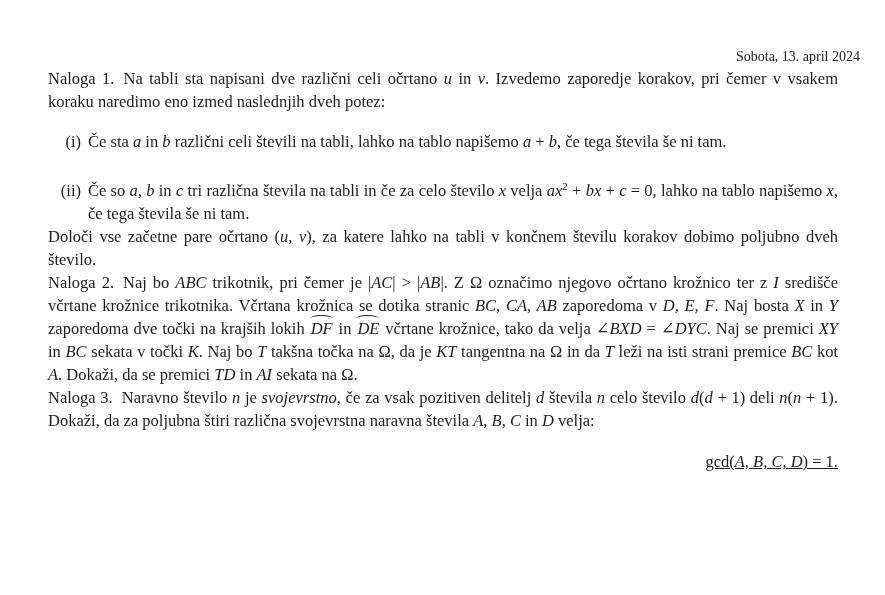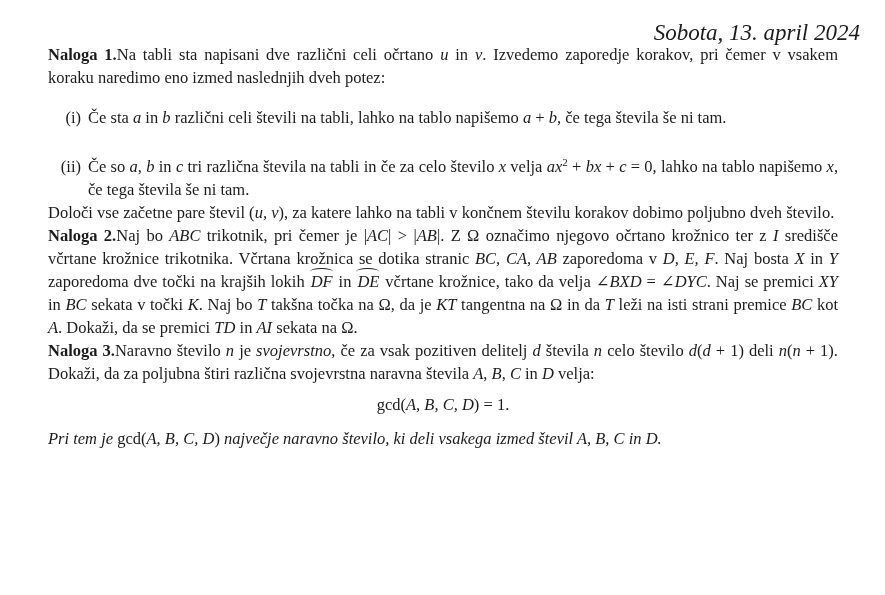--- a/index.html
+++ b/index.html
@@ -8,40 +8,40 @@
     width:885px; height:595px;
     background:#ffffff;
     color:#1c1c1c;
     font-family:"Liberation Serif","DejaVu Serif",serif;
     font-size:16.5px;
     line-height:23px;
     overflow:hidden;
   }
   .date {
     text-align:right;
-    font-style:italic;
-    font-size:23px;
+    font-size:14px;
     line-height:20px;
     padding:23px 25px 0 0;
+    margin-top:24px;
   }
   .content { padding:0 47px 0 48px; }
   p.para { margin:0; text-align:justify; }
   .intro1 { margin-top:21px; }
   .items .item { position:relative; padding-left:40px; margin-top:17px; }
   .items .item + .item { margin-top:26px; }
   .marker { position:absolute; left:0; top:0; width:33px; text-align:right; }
   .item-text { display:block; text-align:justify; }
   .outro1 { margin-top:14px; }
   .p2 { margin-top:21px; }
   .p3 { margin-top:24px; }
-  .equation { margin:8px 0 0 0; text-align:center; }
+  .equation { margin:18px 0 0 0; text-align:right;text-decoration:underline; }
   .note { margin:11px 0 0 0; text-align:justify; }
   .seg-r { font-style:normal; }
   .seg-i { font-style:italic; }
-  .seg-b { font-weight:bold; margin-right:0; }
+  .seg-b { font-weight:normal; margin-right:9px; }
   .seg-sup { font-size:11px; vertical-align:super; line-height:0; }
   .seg-arc { font-style:italic; position:relative; display:inline-block; padding:0 1px; }
   .seg-arc::before {
     content:"";
     position:absolute;
     left:0; right:1px; top:-2px; height:6px;
     border-top:1.4px solid #1c1c1c;
     border-radius:50% 50% 0 0;
   }
 </style>
@@ -58,24 +58,23 @@
       <div class="item">
         <span class="marker">(i)</span>
         <span class="item-text"><span class="seg-r">Če sta </span><span class="seg-i">a</span><span class="seg-r"> in </span><span class="seg-i">b</span><span class="seg-r"> različni celi števili na tabli, lahko na tablo napišemo </span><span class="seg-i">a</span><span class="seg-r"> + </span><span class="seg-i">b</span><span class="seg-r">, če tega števila še ni tam.</span></span>
       </div>
       <div class="item">
         <span class="marker">(ii)</span>
         <span class="item-text"><span class="seg-r">Če so </span><span class="seg-i">a, b</span><span class="seg-r"> in </span><span class="seg-i">c</span><span class="seg-r"> tri različna števila na tabli in če za celo število </span><span class="seg-i">x</span><span class="seg-r"> velja </span><span class="seg-i">ax</span><span class="seg-sup">2</span><span class="seg-r"> + </span><span class="seg-i">bx</span><span class="seg-r"> + </span><span class="seg-i">c</span><span class="seg-r"> = 0, lahko na tablo napišemo </span><span class="seg-i">x</span><span class="seg-r">, če tega števila še ni tam.</span></span>
       </div>
     </div>
 
-    <p class="para outro1"><span class="seg-r">Določi vse začetne pare števil (</span><span class="seg-i">u, v</span><span class="seg-r">), za katere lahko na tabli v končnem številu korakov dobimo poljubno dveh število.</span></p>
+    <p class="para outro1"><span class="seg-r">Določi vse začetne pare očrtano (</span><span class="seg-i">u, v</span><span class="seg-r">), za katere lahko na tabli v končnem številu korakov dobimo poljubno dveh število.</span></p>
 
     <p class="para p2"><span class="seg-b">Naloga 2.</span><span class="seg-r">Naj bo </span><span class="seg-i">ABC</span><span class="seg-r"> trikotnik, pri čemer je |</span><span class="seg-i">AC</span><span class="seg-r">| &gt; |</span><span class="seg-i">AB</span><span class="seg-r">|. Z Ω označimo njegovo očrtano krožnico ter z </span><span class="seg-i">I</span><span class="seg-r"> središče včrtane krožnice trikotnika. Včrtana krožnica se dotika stranic </span><span class="seg-i">BC, CA, AB</span><span class="seg-r"> zaporedoma v </span><span class="seg-i">D, E, F</span><span class="seg-r">. Naj bosta </span><span class="seg-i">X</span><span class="seg-r"> in </span><span class="seg-i">Y</span><span class="seg-r"> zaporedoma dve točki na krajših lokih </span><span class="seg-arc">DF</span><span class="seg-r"> in </span><span class="seg-arc">DE</span><span class="seg-r"> včrtane krožnice, tako da velja ∠</span><span class="seg-i">BXD</span><span class="seg-r"> = ∠</span><span class="seg-i">DYC</span><span class="seg-r">. Naj se premici </span><span class="seg-i">XY</span><span class="seg-r"> in </span><span class="seg-i">BC</span><span class="seg-r"> sekata v točki </span><span class="seg-i">K</span><span class="seg-r">. Naj bo </span><span class="seg-i">T</span><span class="seg-r"> takšna točka na Ω, da je </span><span class="seg-i">KT</span><span class="seg-r"> tangentna na Ω in da </span><span class="seg-i">T</span><span class="seg-r"> leži na isti strani premice </span><span class="seg-i">BC</span><span class="seg-r"> kot </span><span class="seg-i">A</span><span class="seg-r">. Dokaži, da se premici </span><span class="seg-i">TD</span><span class="seg-r"> in </span><span class="seg-i">AI</span><span class="seg-r"> sekata na Ω.</span></p>
 
     <p class="para p3"><span class="seg-b">Naloga 3.</span><span class="seg-r">Naravno število </span><span class="seg-i">n</span><span class="seg-r"> je </span><span class="seg-i">svojevrstno</span><span class="seg-r">, če za vsak pozitiven delitelj </span><span class="seg-i">d</span><span class="seg-r"> števila </span><span class="seg-i">n</span><span class="seg-r"> celo število </span><span class="seg-i">d</span><span class="seg-r">(</span><span class="seg-i">d</span><span class="seg-r"> + 1) deli </span><span class="seg-i">n</span><span class="seg-r">(</span><span class="seg-i">n</span><span class="seg-r"> + 1). Dokaži, da za poljubna štiri različna svojevrstna naravna števila </span><span class="seg-i">A</span><span class="seg-r">, </span><span class="seg-i">B</span><span class="seg-r">, </span><span class="seg-i">C</span><span class="seg-r"> in </span><span class="seg-i">D</span><span class="seg-r"> velja:</span></p>
 
     <p class="equation"><span class="seg-r">gcd(</span><span class="seg-i">A, B, C, D</span><span class="seg-r">) = 1.</span></p>
 
-    <p class="note"><span class="seg-i">Pri tem je </span><span class="seg-r">gcd(</span><span class="seg-i">A, B, C, D</span><span class="seg-r">)</span><span class="seg-i"> največje naravno število, ki deli vsakega izmed števil A, B, C in D.</span></p>
 
   </div>
 </div>
 
 </body></html>

